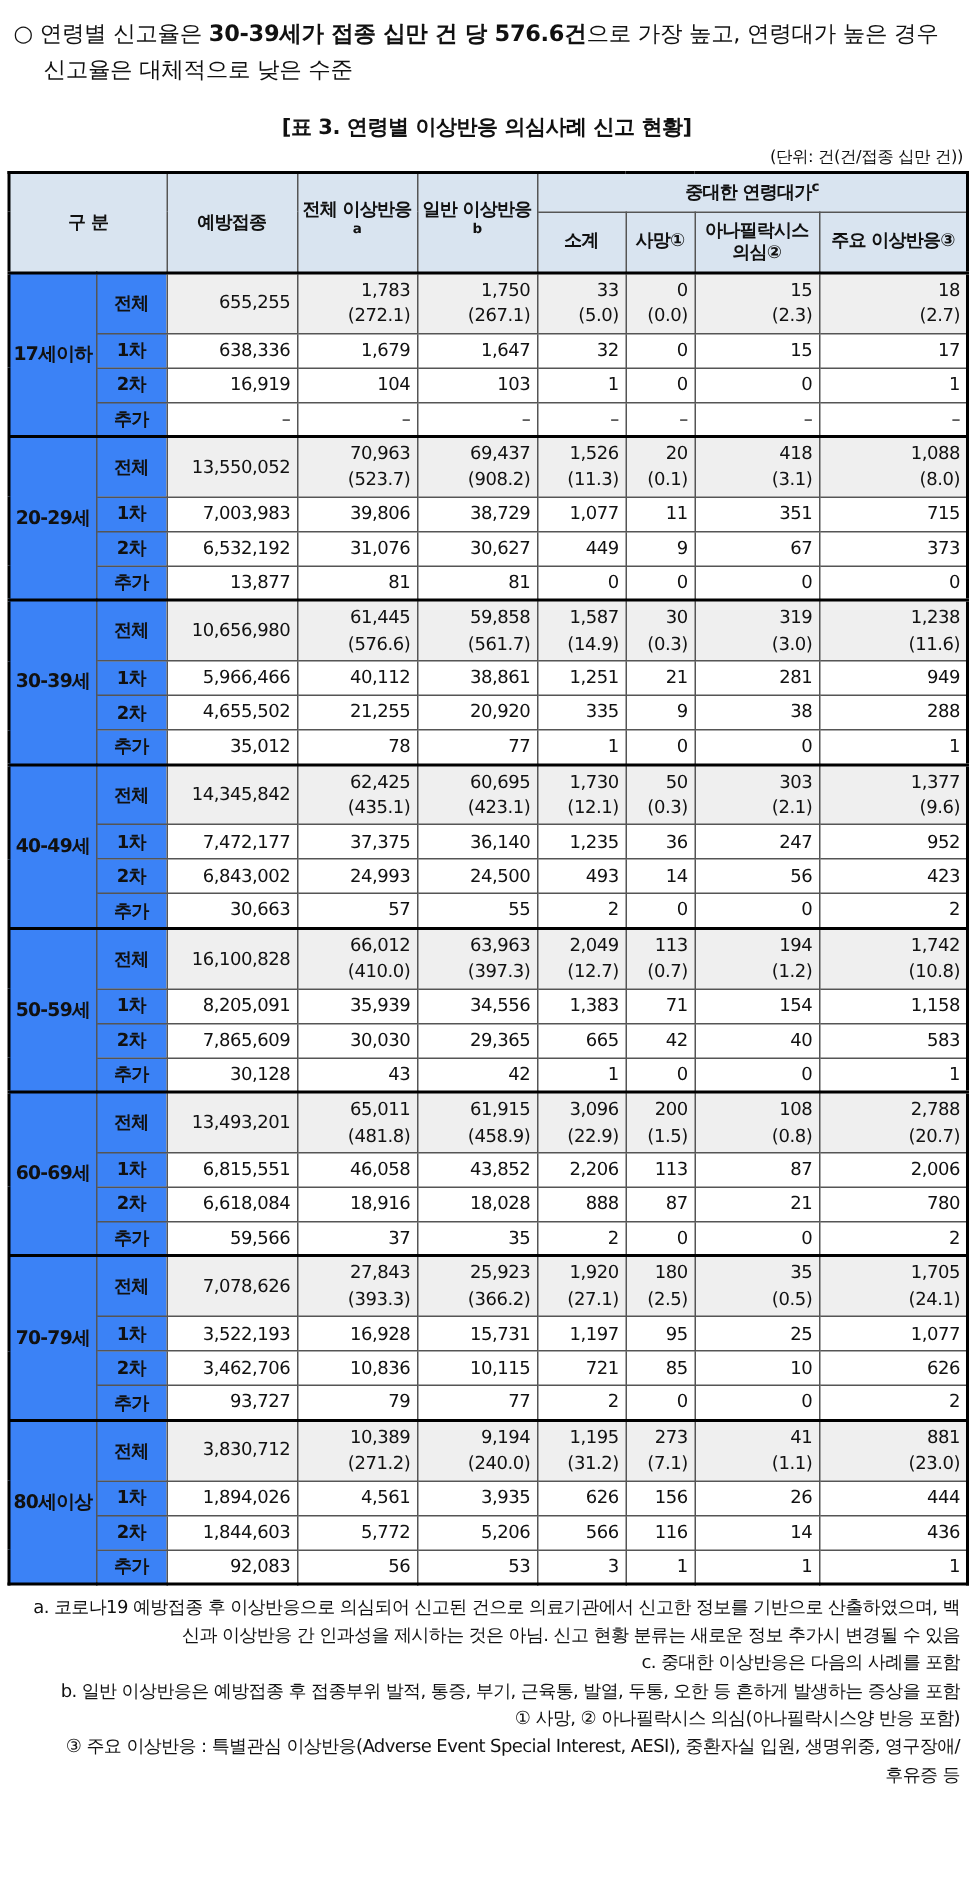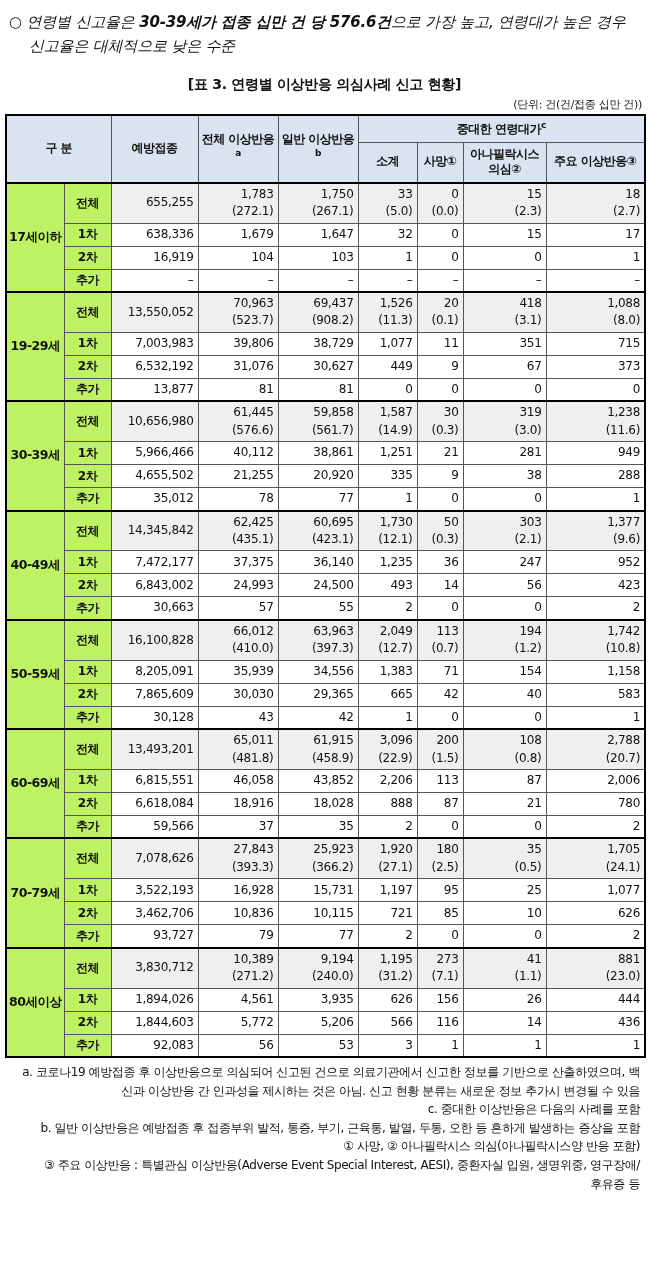--- a/index.html
+++ b/index.html
@@ -12,21 +12,20 @@
   .page { width:649px; padding:8px 5px 12px 5px; }
 
   
   .intro {
     font-size:15px;
     line-height:1.6;
     padding-left:20px;
     text-indent:-20px;
     margin:2px 2px 18px 4px;
     letter-spacing:-0.2px;
-    font-style:italic;
   }
   .intro b { font-weight:bold; }
 
   
   .tbl-title {
     text-align:center;
     font-weight:bold;
     font-size:14px;
     margin:8px 0 3px 0;
     letter-spacing:-0.3px;
@@ -64,21 +63,21 @@
     text-align:center;
     vertical-align:middle;
     padding:4px 2px;
     line-height:1.3;
     letter-spacing:-0.5px;
   }
   thead { border-bottom:1px solid #555; }
   thead sup { font-size:9px; vertical-align:super; }
 
   tbody th {
-    background:#bef264;
+    background:#3b82f6;
     font-weight:bold;
     text-align:center;
     vertical-align:middle;
     font-size:12px;
     letter-spacing:-0.5px;
     padding:1px;
   }
   tbody td {
     font-size:12px;
     text-align:right;
@@ -183,21 +182,21 @@
           <th class="dose-cell">추가</th>
           <td>–</td>
           <td>–</td>
           <td>–</td>
           <td>–</td>
           <td>–</td>
           <td>–</td>
           <td>–</td>
         </tr>
         <tr class="row-total group-first">
-          <th class="age-cell" rowspan="4">19-29세</th>
+          <th class="age-cell" rowspan="4">20-29세</th>
           <th class="dose-cell">전체</th>
           <td>13,550,052</td>
           <td>70,963
 (523.7)</td>
           <td>69,437
 (908.2)</td>
           <td>1,526
 (11.3)</td>
           <td>20
 (0.1)</td>

